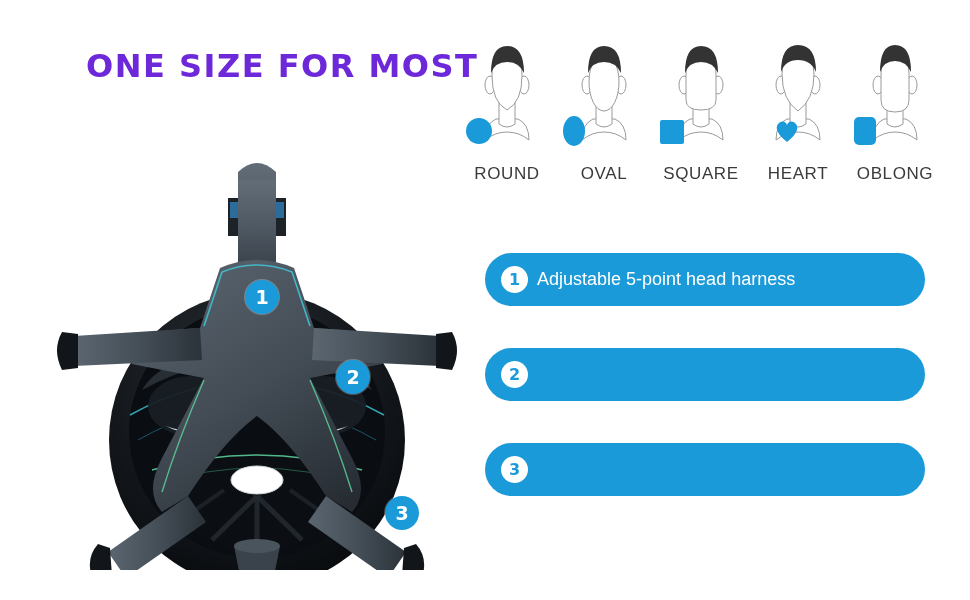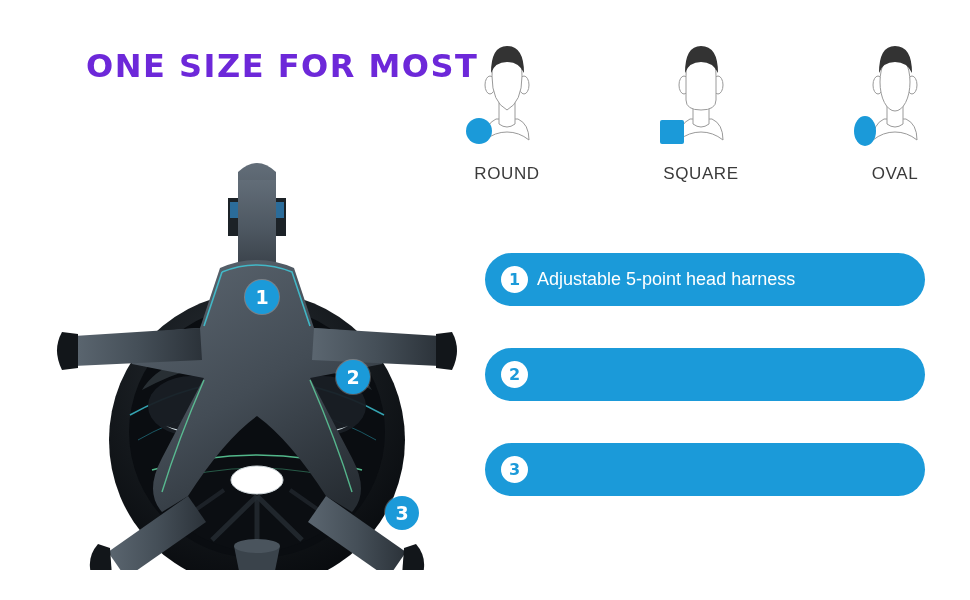--- a/index.html
+++ b/index.html
@@ -243,44 +243,76 @@
       <div class="face-label">ROUND</div>
     </div>
 
     <div class="face-cell">
       <div class="face-art">
         <svg width="56" height="122" viewBox="0 0 56 122" xmlns="http://www.w3.org/2000/svg">
           <path d="M6 100 Q6 84 17 79 L39 79 Q50 84 50 100 Q40 92 28 92 Q16 92 6 100 Z" fill="#ffffff" stroke="#9a9a9a" stroke-width="1"></path>
           <path d="M20 62 L36 62 L36 84 Q28 90 20 84 Z" fill="#ffffff" stroke="#9a9a9a" stroke-width="1"></path>
           <ellipse cx="11" cy="45" rx="5" ry="9" fill="#ffffff" stroke="#9a9a9a" stroke-width="1"></ellipse>
           <ellipse cx="45" cy="45" rx="5" ry="9" fill="#ffffff" stroke="#9a9a9a" stroke-width="1"></ellipse>
+          <ellipse cx="28" cy="42" rx="15" ry="29" fill="#ffffff" stroke="#9a9a9a" stroke-width="1"></ellipse>
+          <path d="M12 33 Q12 6 28 6 Q45 6 45 33 Q40 22 28 22 Q16 22 12 33 Z" fill="#333333"></path>
+        </svg>
+        <div class="shape-badge sb-oval"></div>
+      </div>
+      <div class="face-label">OVAL</div>
+    </div>
+
+    <div class="face-cell">
+      <div class="face-art">
+        <svg width="56" height="122" viewBox="0 0 56 122" xmlns="http://www.w3.org/2000/svg">
+          <path d="M6 100 Q6 84 17 79 L39 79 Q50 84 50 100 Q40 92 28 92 Q16 92 6 100 Z" fill="#ffffff" stroke="#9a9a9a" stroke-width="1"></path>
+          <path d="M20 62 L36 62 L36 84 Q28 90 20 84 Z" fill="#ffffff" stroke="#9a9a9a" stroke-width="1"></path>
+          <ellipse cx="11" cy="45" rx="5" ry="9" fill="#ffffff" stroke="#9a9a9a" stroke-width="1"></ellipse>
+          <ellipse cx="45" cy="45" rx="5" ry="9" fill="#ffffff" stroke="#9a9a9a" stroke-width="1"></ellipse>
           <path d="M13 36 Q13 13 28 13 Q43 13 43 36 L43 60 Q43 70 28 70 Q13 70 13 60 Z" fill="#ffffff" stroke="#9a9a9a" stroke-width="1"></path>
           <path d="M12 33 Q12 6 28 6 Q45 6 45 33 Q40 22 28 22 Q16 22 12 33 Z" fill="#333333"></path>
         </svg>
         <div class="shape-badge sb-square"></div>
       </div>
       <div class="face-label">SQUARE</div>
     </div>
 
     <div class="face-cell">
       <div class="face-art">
         <svg width="56" height="122" viewBox="0 0 56 122" xmlns="http://www.w3.org/2000/svg">
           <path d="M6 100 Q6 84 17 79 L39 79 Q50 84 50 100 Q40 92 28 92 Q16 92 6 100 Z" fill="#ffffff" stroke="#9a9a9a" stroke-width="1"></path>
           <path d="M20 62 L36 62 L36 84 Q28 90 20 84 Z" fill="#ffffff" stroke="#9a9a9a" stroke-width="1"></path>
           <ellipse cx="11" cy="45" rx="5" ry="9" fill="#ffffff" stroke="#9a9a9a" stroke-width="1"></ellipse>
           <ellipse cx="45" cy="45" rx="5" ry="9" fill="#ffffff" stroke="#9a9a9a" stroke-width="1"></ellipse>
-          <ellipse cx="28" cy="42" rx="15" ry="29" fill="#ffffff" stroke="#9a9a9a" stroke-width="1"></ellipse>
-          <path d="M12 33 Q12 6 28 6 Q45 6 45 33 Q40 22 28 22 Q16 22 12 33 Z" fill="#333333"></path>
-        </svg>
-        <div class="shape-badge sb-oval"></div>
-      </div>
-      <div class="face-label">OVAL</div>
-    </div>
-
-
+          <path d="M12 34 Q12 12 28 12 Q44 12 44 34 Q44 60 28 71 Q12 60 12 34 Z" fill="#ffffff" stroke="#9a9a9a" stroke-width="1"></path>
+          <path d="M11 32 Q11 5 28 5 Q46 5 46 32 Q41 20 28 20 Q15 20 11 32 Z" fill="#333333"></path>
+        </svg>
+        <div class="shape-badge sb-heart">
+          <svg width="26" height="26" viewBox="0 0 26 26" xmlns="http://www.w3.org/2000/svg">
+            <path d="M13 24 C3 16 1 10 4 6 C7 2 12 3 13 7 C14 3 19 2 22 6 C25 10 23 16 13 24 Z" fill="#1b9ad9"></path>
+          </svg>
+        </div>
+      </div>
+      <div class="face-label">HEART</div>
+    </div>
+
+    <div class="face-cell">
+      <div class="face-art">
+        <svg width="56" height="122" viewBox="0 0 56 122" xmlns="http://www.w3.org/2000/svg">
+          <path d="M6 100 Q6 84 17 79 L39 79 Q50 84 50 100 Q40 92 28 92 Q16 92 6 100 Z" fill="#ffffff" stroke="#9a9a9a" stroke-width="1"></path>
+          <path d="M20 62 L36 62 L36 84 Q28 90 20 84 Z" fill="#ffffff" stroke="#9a9a9a" stroke-width="1"></path>
+          <ellipse cx="11" cy="45" rx="5" ry="9" fill="#ffffff" stroke="#9a9a9a" stroke-width="1"></ellipse>
+          <ellipse cx="45" cy="45" rx="5" ry="9" fill="#ffffff" stroke="#9a9a9a" stroke-width="1"></ellipse>
+          <path d="M14 34 Q14 11 28 11 Q42 11 42 34 L42 60 Q42 72 28 72 Q14 72 14 60 Z" fill="#ffffff" stroke="#9a9a9a" stroke-width="1"></path>
+          <path d="M13 32 Q13 5 28 5 Q44 5 44 32 Q39 21 28 21 Q17 21 13 32 Z" fill="#333333"></path>
+        </svg>
+        <div class="shape-badge sb-oblong"></div>
+      </div>
+      <div class="face-label">OBLONG</div>
+    </div>
 
   </div>
 
   <div class="pills">
 
     <div class="pill">
       <div class="pill-num">1</div>
       <div class="pill-text">Adjustable 5-point head harness</div>
     </div>
 

